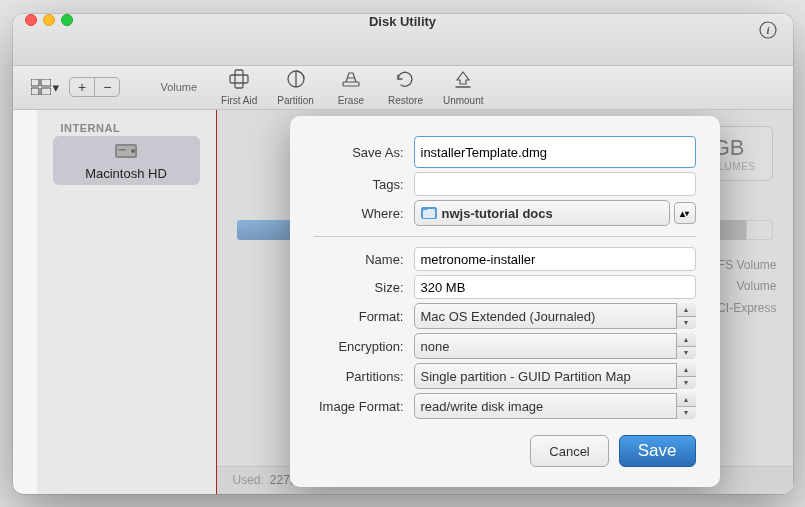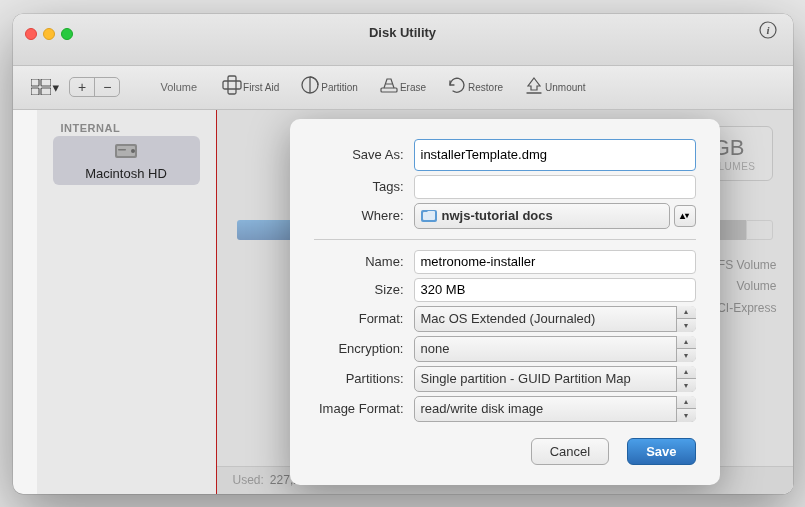--- a/index.html
+++ b/index.html
@@ -32,23 +32,23 @@
       background: linear-gradient(to bottom, #e8e8e8, #d8d8d8);
       border-bottom: 1px solid #c0c0c0;
       display: flex;
       flex-direction: column;
       position: relative;
       flex-shrink: 0;
     }
 
     .titlebar-top {
       display: flex;
-      align-items: flex-end;
+      align-items: flex-start;
       height: 32px;
-      padding: 6px 12px;
+      padding: 0 12px;
       position: relative;
     }
 
     .traffic-lights {
       display: flex;
       gap: 6px;
       align-items: center;
     }
 
     .traffic-light {
@@ -94,21 +94,21 @@
       height: 44px;
       padding: 0 12px;
       gap: 4px;
       background: linear-gradient(to bottom, #ececec, #dcdcdc);
       border-bottom: 1px solid #c0c0c0;
       flex-shrink: 0;
     }
 
     .toolbar-btn {
       display: flex;
-      flex-direction: row;
+      flex-direction: column;
       align-items: center;
       justify-content: center;
       cursor: pointer;
       padding: 4px 8px;
       border-radius: 6px;
       color: #333;
       min-width: 50px;
     }
 
     .toolbar-btn .icon {
@@ -470,25 +470,24 @@
       font-size: 13px;
       cursor: pointer;
       color: #333;
     }
 
     .btn-save {
       padding: 5px 18px;
       border: 1px solid #2060a0;
       border-radius: 6px;
       background: linear-gradient(to bottom, #4a9ee8, #2b6cb5);
-      font-size: 13px;
+      font-size: 17px;
       cursor: pointer;
       color: #fff;
-      font-weight: 700;
-      margin-left: 8px;
+      font-weight: 400;
     }
   </style>
 </head>
 <body>
 
 <div class="window">
 
   <div class="titlebar">
     <div class="titlebar-top">
       <div class="traffic-lights">

